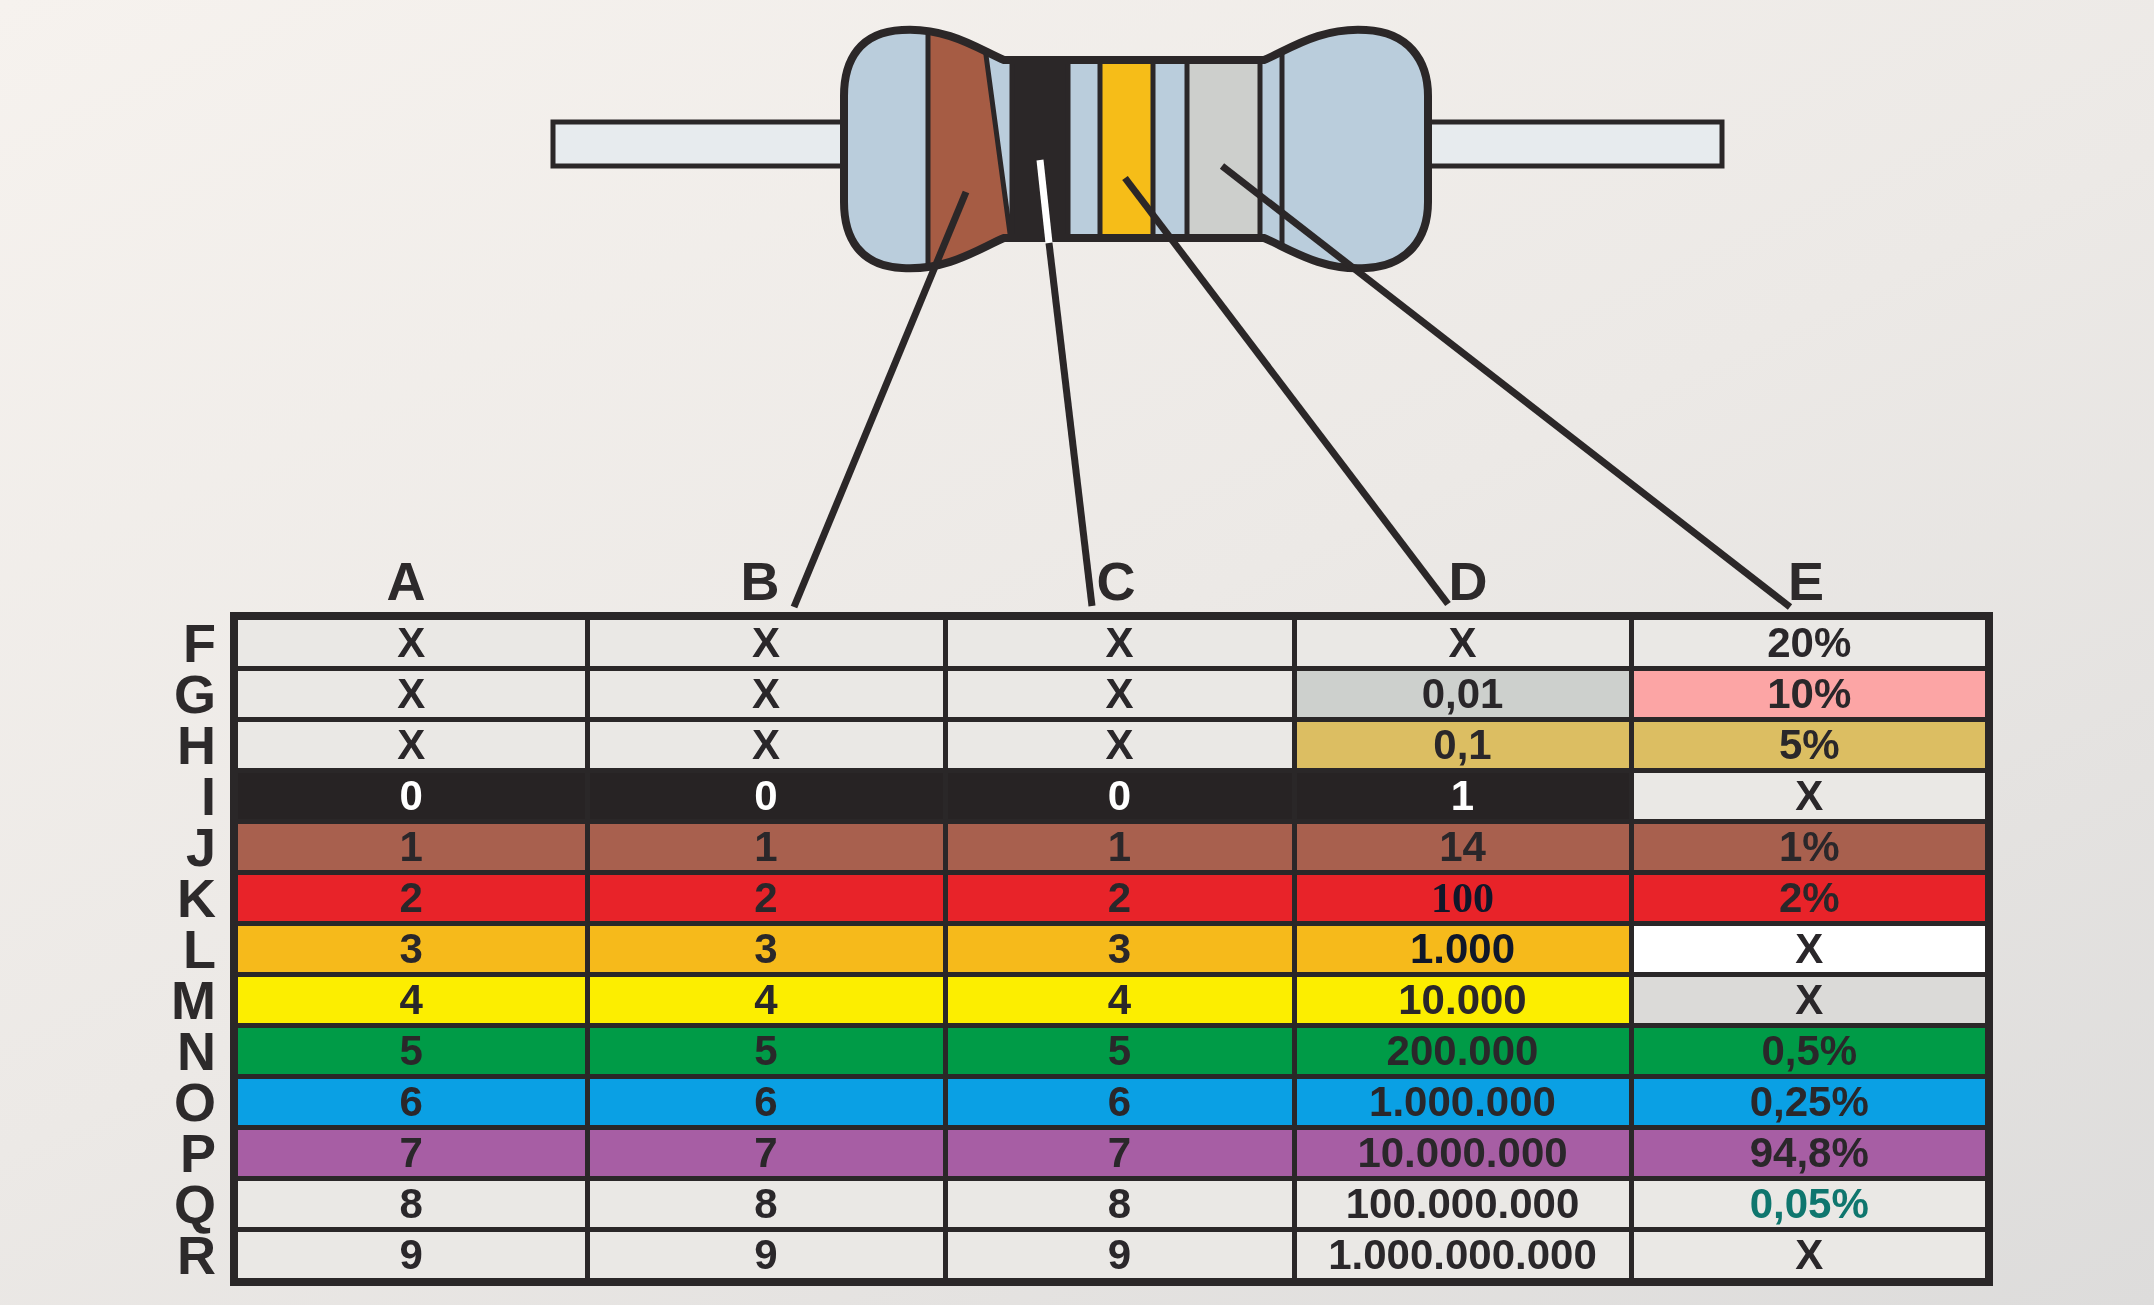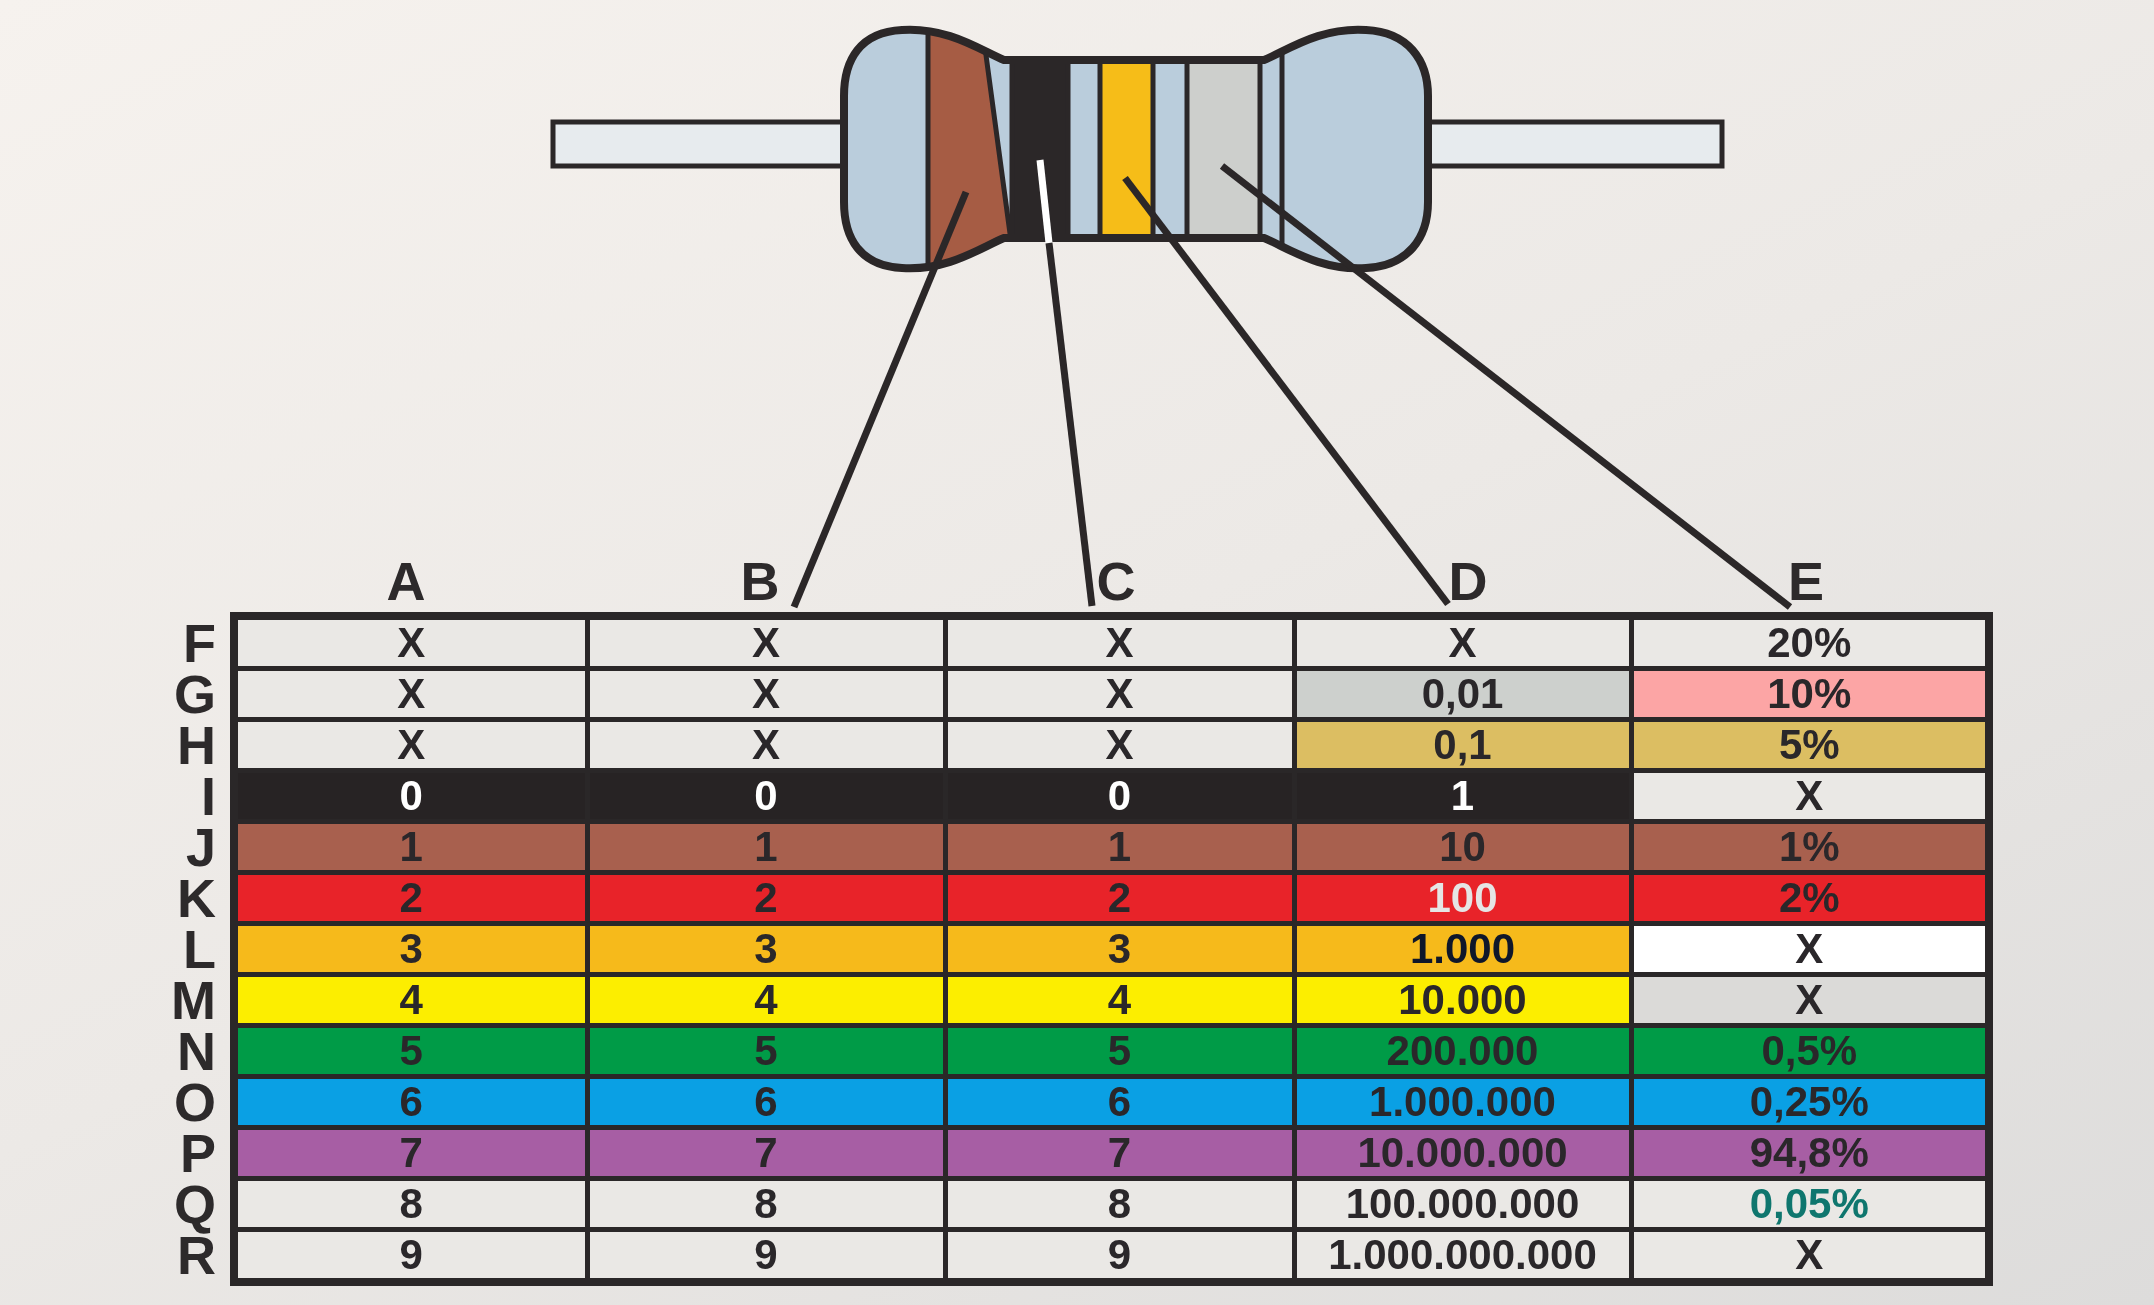--- a/index.html
+++ b/index.html
@@ -130,28 +130,28 @@
         <td style="background-color: rgb(39, 35, 36); color: rgb(255, 255, 255);">0</td>
         <td style="background-color: rgb(39, 35, 36); color: rgb(255, 255, 255);">0</td>
         <td style="background-color: rgb(39, 35, 36); color: rgb(255, 255, 255);">0</td>
         <td style="background-color: rgb(39, 35, 36); color: rgb(255, 255, 255);">1</td>
         <td style="background-color: rgb(234, 232, 229); color: rgb(42, 39, 42);">X</td>
       </tr>
       <tr>
         <td style="background-color: rgb(168, 96, 78); color: rgb(42, 39, 42);">1</td>
         <td style="background-color: rgb(168, 96, 78); color: rgb(42, 39, 42);">1</td>
         <td style="background-color: rgb(168, 96, 78); color: rgb(42, 39, 42);">1</td>
-        <td style="background-color: rgb(168, 96, 78); color: rgb(42, 39, 42);">10</td>
+        <td style="background-color: rgb(168, 96, 78); color: rgb(42, 39, 42);">14</td>
         <td style="background-color: rgb(168, 96, 78); color: rgb(42, 39, 42);">1%</td>
       </tr>
       <tr>
         <td style="background-color: rgb(232, 35, 41); color: rgb(42, 39, 42);">2</td>
         <td style="background-color: rgb(232, 35, 41); color: rgb(42, 39, 42);">2</td>
         <td style="background-color: rgb(232, 35, 41); color: rgb(42, 39, 42);">2</td>
-        <td style="background-color: rgb(232, 35, 41); color: #e5e5e5;">100</td>
+        <td style="background-color: rgb(232, 35, 41); color: #0f172a; font-family: Liberation Serif, serif;">100</td>
         <td style="background-color: rgb(232, 35, 41); color: rgb(42, 39, 42);">2%</td>
       </tr>
       <tr>
         <td style="background-color: rgb(246, 186, 27); color: rgb(42, 39, 42);">3</td>
         <td style="background-color: rgb(246, 186, 27); color: rgb(42, 39, 42);">3</td>
         <td style="background-color: rgb(246, 186, 27); color: rgb(42, 39, 42);">3</td>
         <td style="background-color: rgb(246, 186, 27); color: #0f172a;">1.000</td>
         <td style="background-color: rgb(255, 255, 255); color: rgb(42, 39, 42);">X</td>
       </tr>
       <tr>

